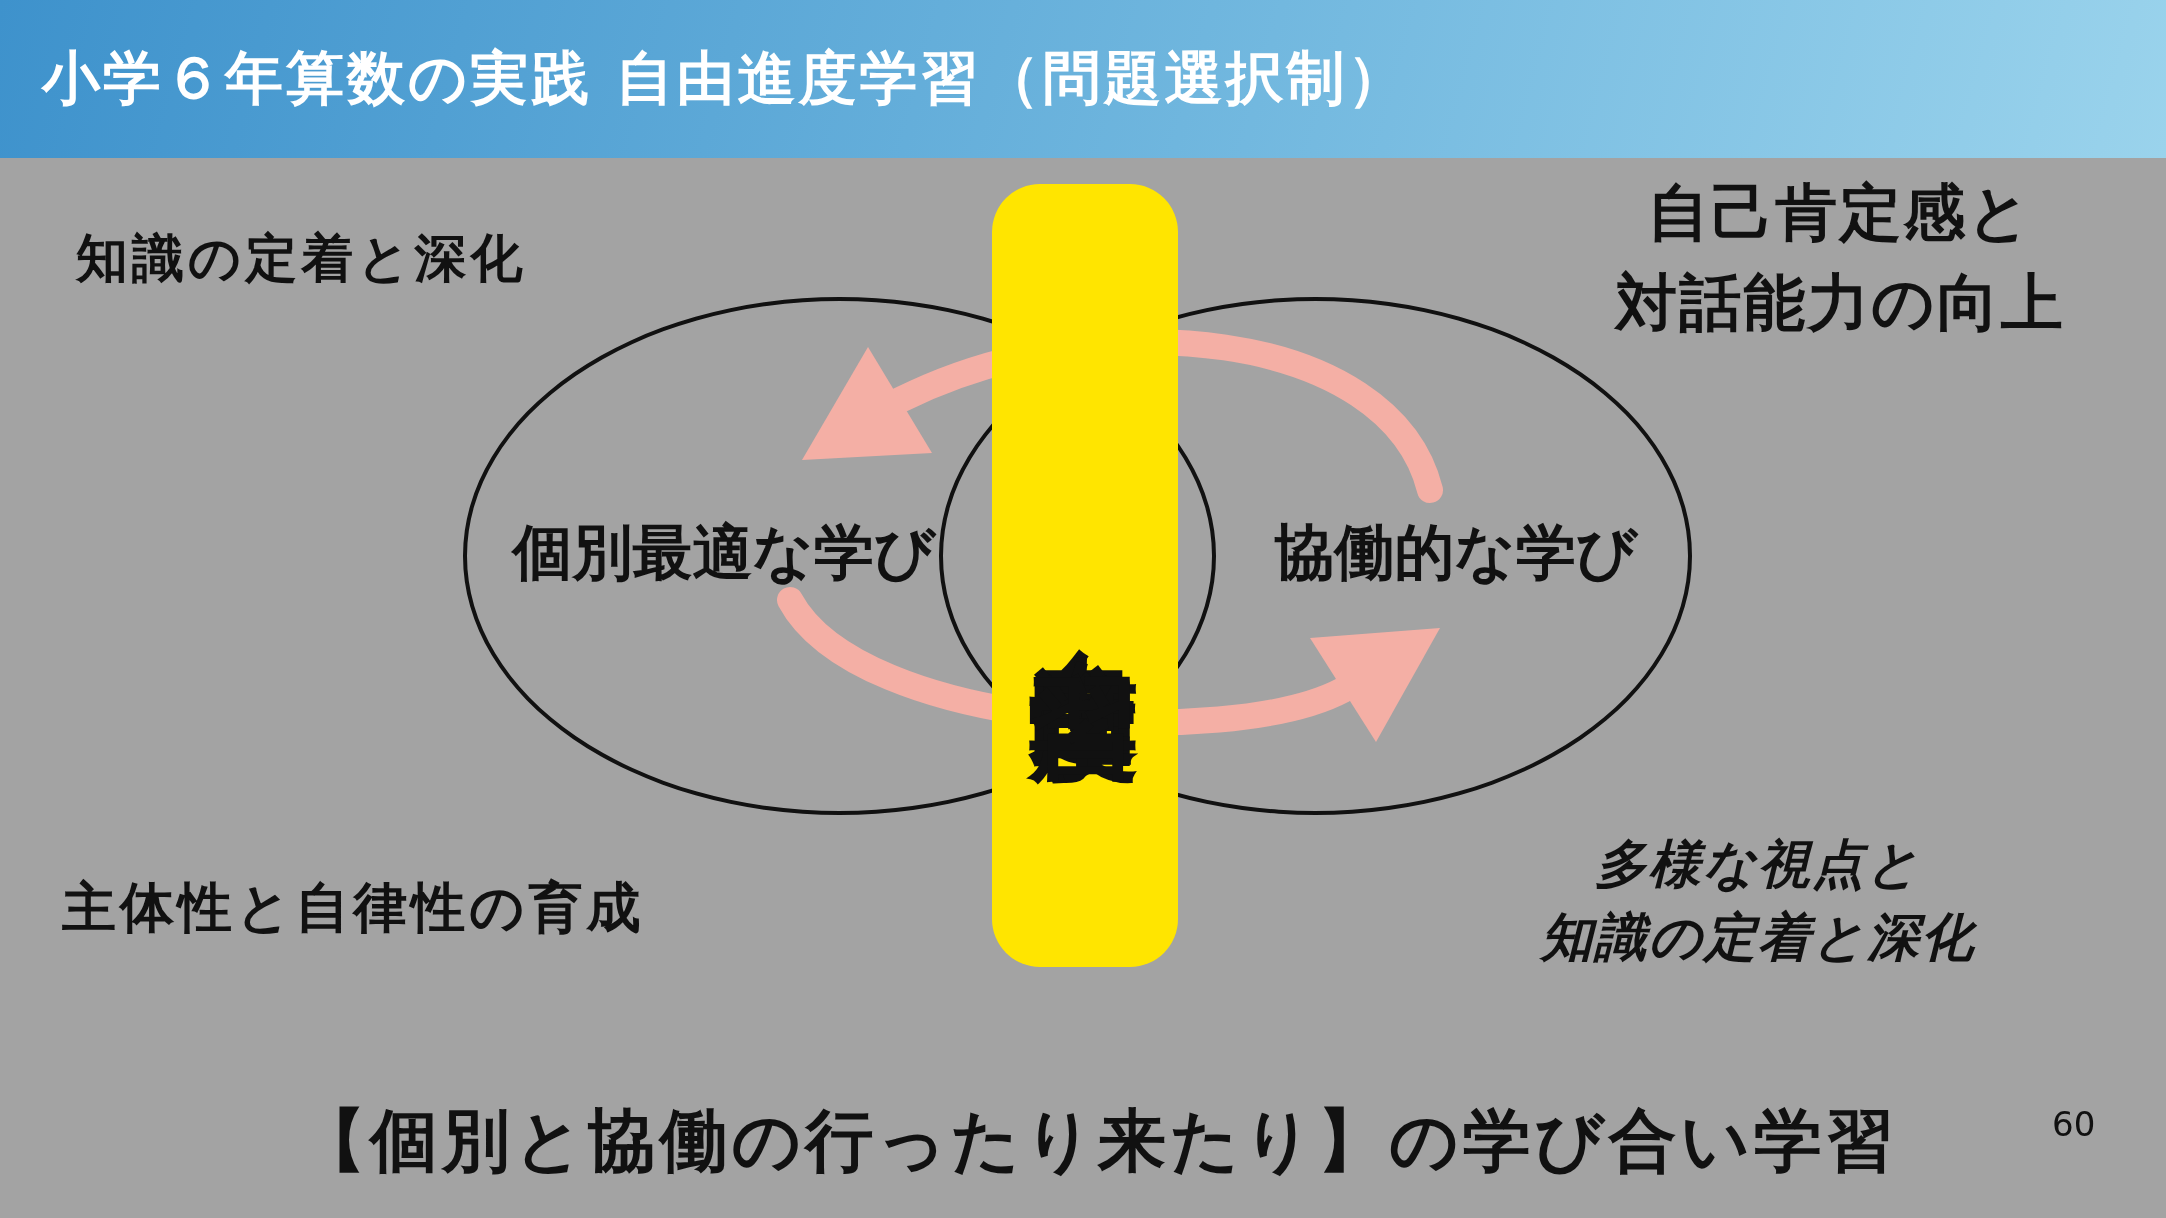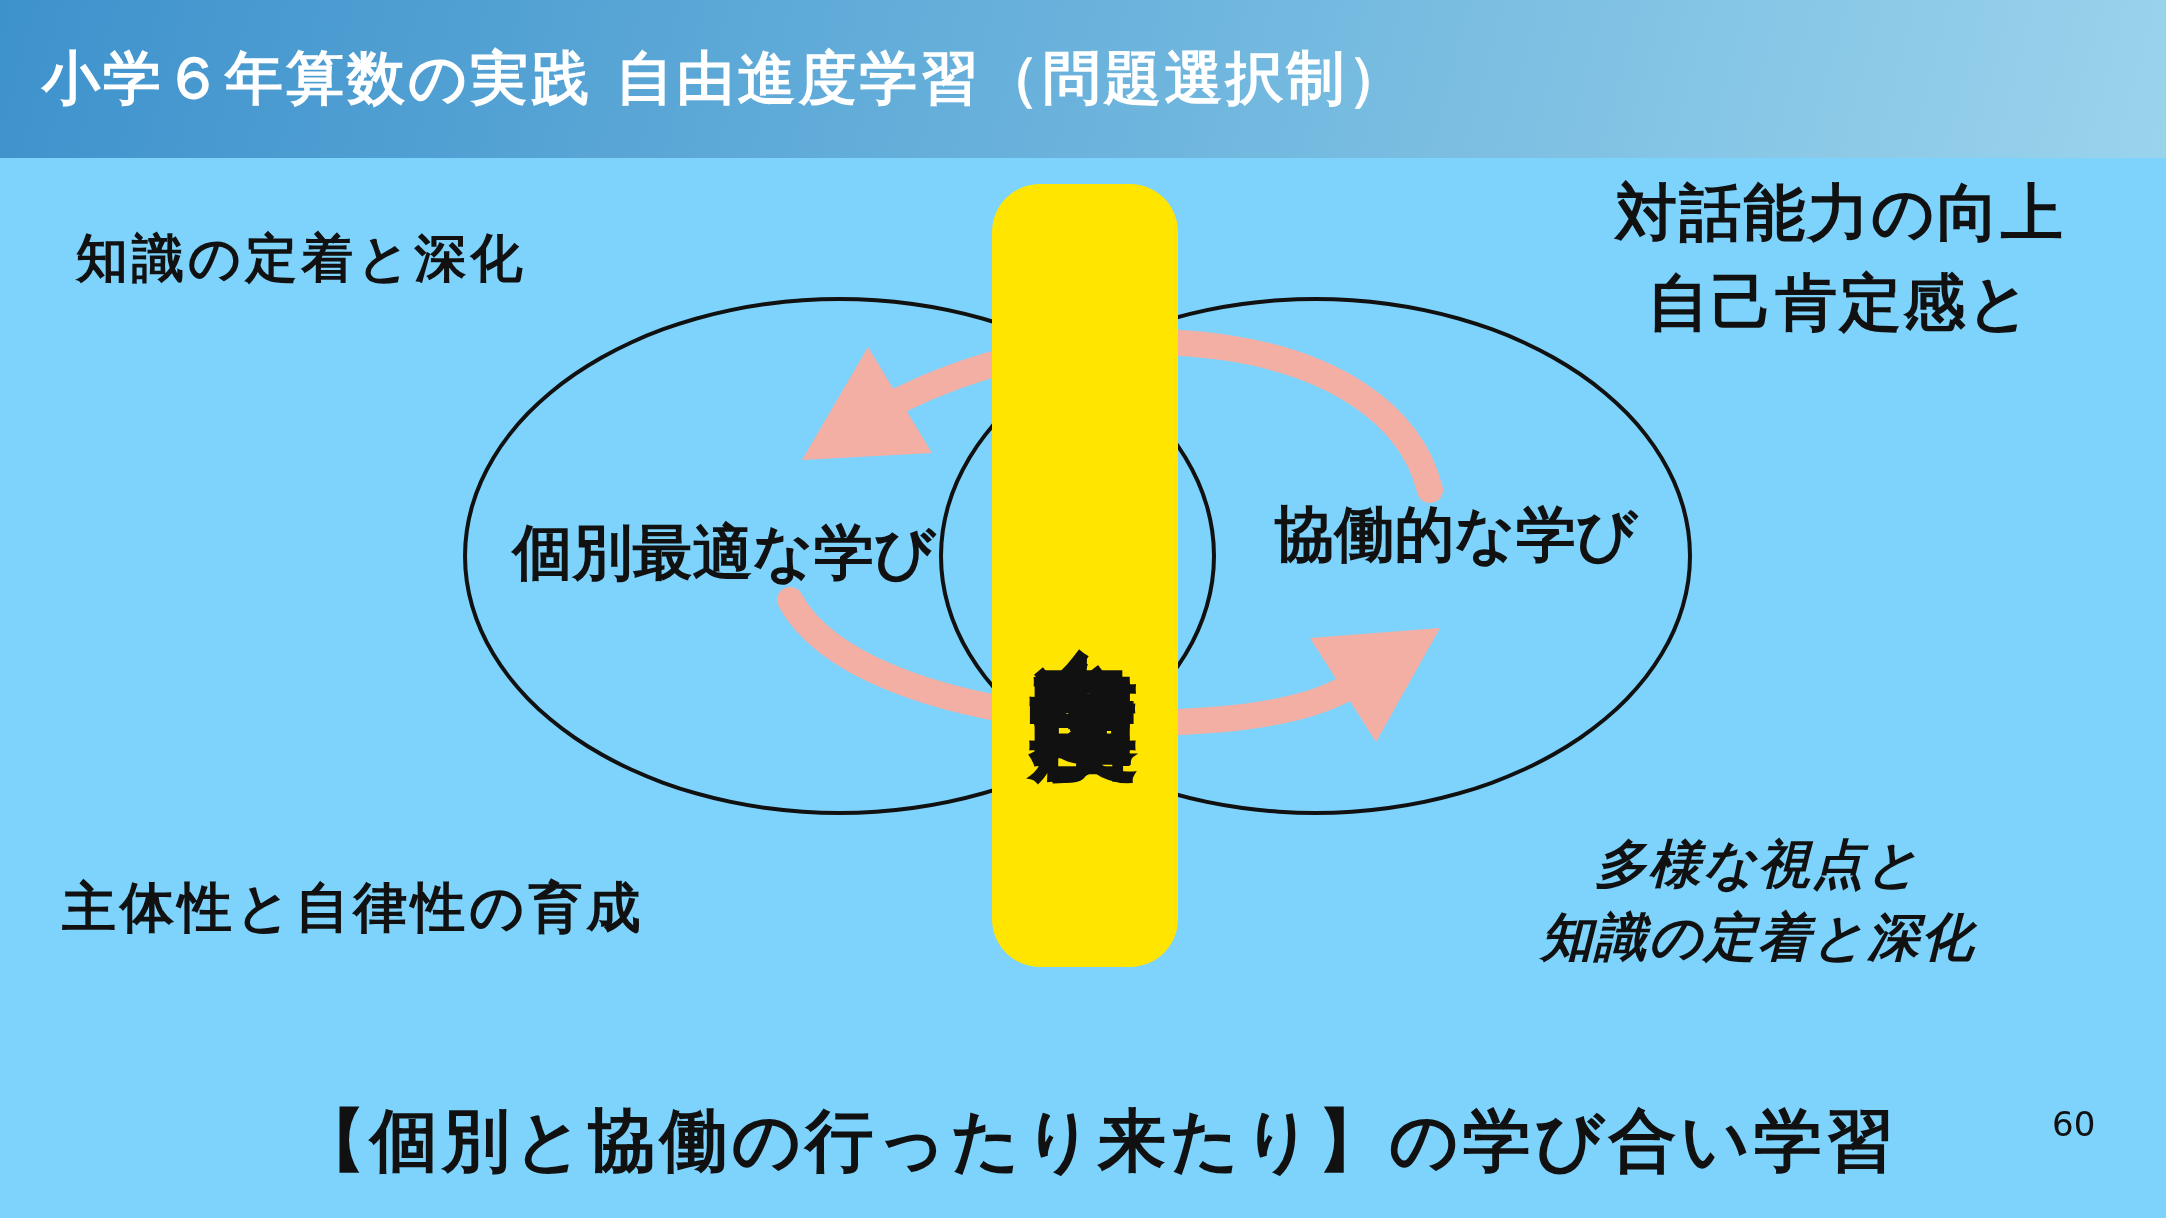--- a/index.html
+++ b/index.html
@@ -3,21 +3,21 @@
 <meta charset="utf-8">
 <style>
   * { margin: 0; padding: 0; box-sizing: border-box; }
   html, body { background: #ffffff; }
   body { font-family: "DejaVu Sans", sans-serif; }
 
   .slide {
     position: relative;
     width: 2166px;
     height: 1218px;
-    background: #7dd3fc;
+    background: #a3a3a3;
     overflow: hidden;
     color: #111111;
   }
 
   
   .header-bar {
     position: absolute;
     top: 0; left: 0;
     width: 100%;
     height: 158px;
@@ -72,21 +72,21 @@
     font-weight: 800;
     letter-spacing: 6px;
     color: #111111;
     line-height: 1;
   }
 
   .label { position: absolute; font-weight: 700; color: #111111; z-index: 4; white-space: nowrap; }
 
   .circle-label { font-size: 60px; transform: translate(-50%, -50%); text-align: right; }
   .circle-label.left  { left: 724px;  top: 553px; }
-  .circle-label.right { left: 1456px; top: 535px; }
+  .circle-label.right { left: 1456px; top: 553px; }
 
   .anno-top-left    { left: 76px;  top: 224px; font-size: 52px; letter-spacing: 4px; }
   .anno-top-right   { left: 1840px; top: 168px; transform: translateX(-50%); text-align: center; font-size: 62px; line-height: 1.45; letter-spacing: 2px; }
   .anno-bottom-left { left: 62px;  top: 872px; font-size: 54px; letter-spacing: 4px; }
   .anno-bottom-right{ left: 1758px; top: 828px; transform: translateX(-50%); text-align: center; font-size: 52px; line-height: 1.4; letter-spacing: 2px; font-style: italic; }
 
   .footer-caption {
     position: absolute;
     left: 0; top: 1096px;
     width: 100%;
@@ -132,22 +132,22 @@
   <div class="center-box">
     <div class="vtext">自由進度学習</div>
   </div>
 
   <div class="label circle-label left">個別最適な学び</div>
   <div class="label circle-label right">協働的な学び</div>
 
   <div class="label anno-top-left">知識の定着と深化</div>
 
   <div class="label anno-top-right">
+    <div>自己肯定感と</div>
     <div>対話能力の向上</div>
-    <div>自己肯定感と</div>
   </div>
 
   <div class="label anno-bottom-left">主体性と自律性の育成</div>
 
   <div class="label anno-bottom-right">
     <div>多様な視点と</div>
     <div>知識の定着と深化</div>
   </div>
 
   <div class="footer-caption">【個別と協働の行ったり来たり】の学び合い学習</div>

